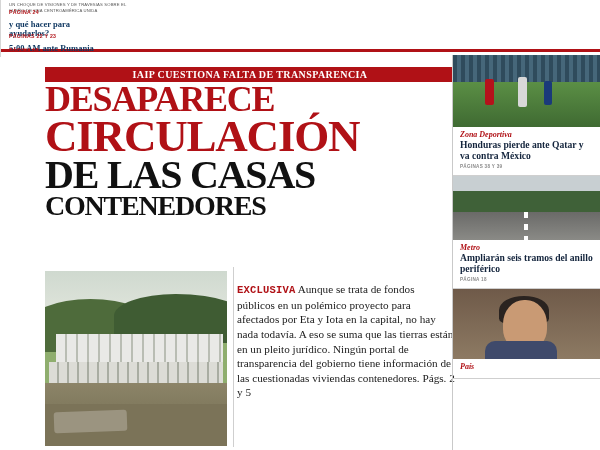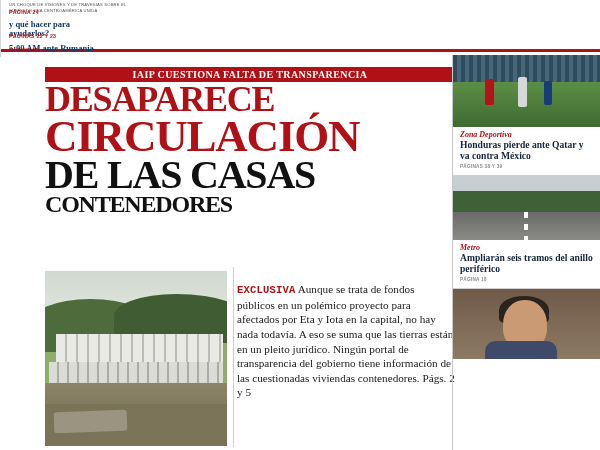--- a/index.html
+++ b/index.html
@@ -165,21 +165,21 @@
   .hl-line {
     font-family: "Liberation Serif", serif;
     font-weight: bold;
     letter-spacing: -1.2px;
     line-height: .94;
     white-space: nowrap;
   }
   .hl-1 { font-size: 36px; color: #b01116; }
   .hl-2 { font-size: 45px; color: #b01116; margin-top: -2px; }
   .hl-3 { font-size: 40px; color: #111; margin-top: -1px; }
-  .hl-4 { font-size: 24px; color: #111; margin-top: -1px; }
+  .hl-4 { font-size: 28px; color: #111; margin-top: -1px; }
 
   
   .lead-photo {
     position: absolute;
     left: 26px; top: 216px;
     width: 182px; height: 175px;
     overflow: hidden;
     background: #8fae6e;
   }
   .sky { position:absolute; left:0; top:0; width:100%; height:34%;
@@ -393,16 +393,20 @@
         <div class="r-head">Ampliarán seis tramos del anillo periférico</div>
         <div class="r-pag">PÁGINA 18</div>
       </div>
 
       <div class="r-photo portrait">
         <div class="pt-bg"></div>
         <div class="pt-hair"></div>
         <div class="pt-face"></div>
         <div class="pt-body"></div>
       </div>
+      <div class="r-block">
+        <div class="r-kicker">País</div>
+        <div class="r-head"></div>
+      </div>
 
     </div>
   </div>
 </div>
 
 </body></html>

